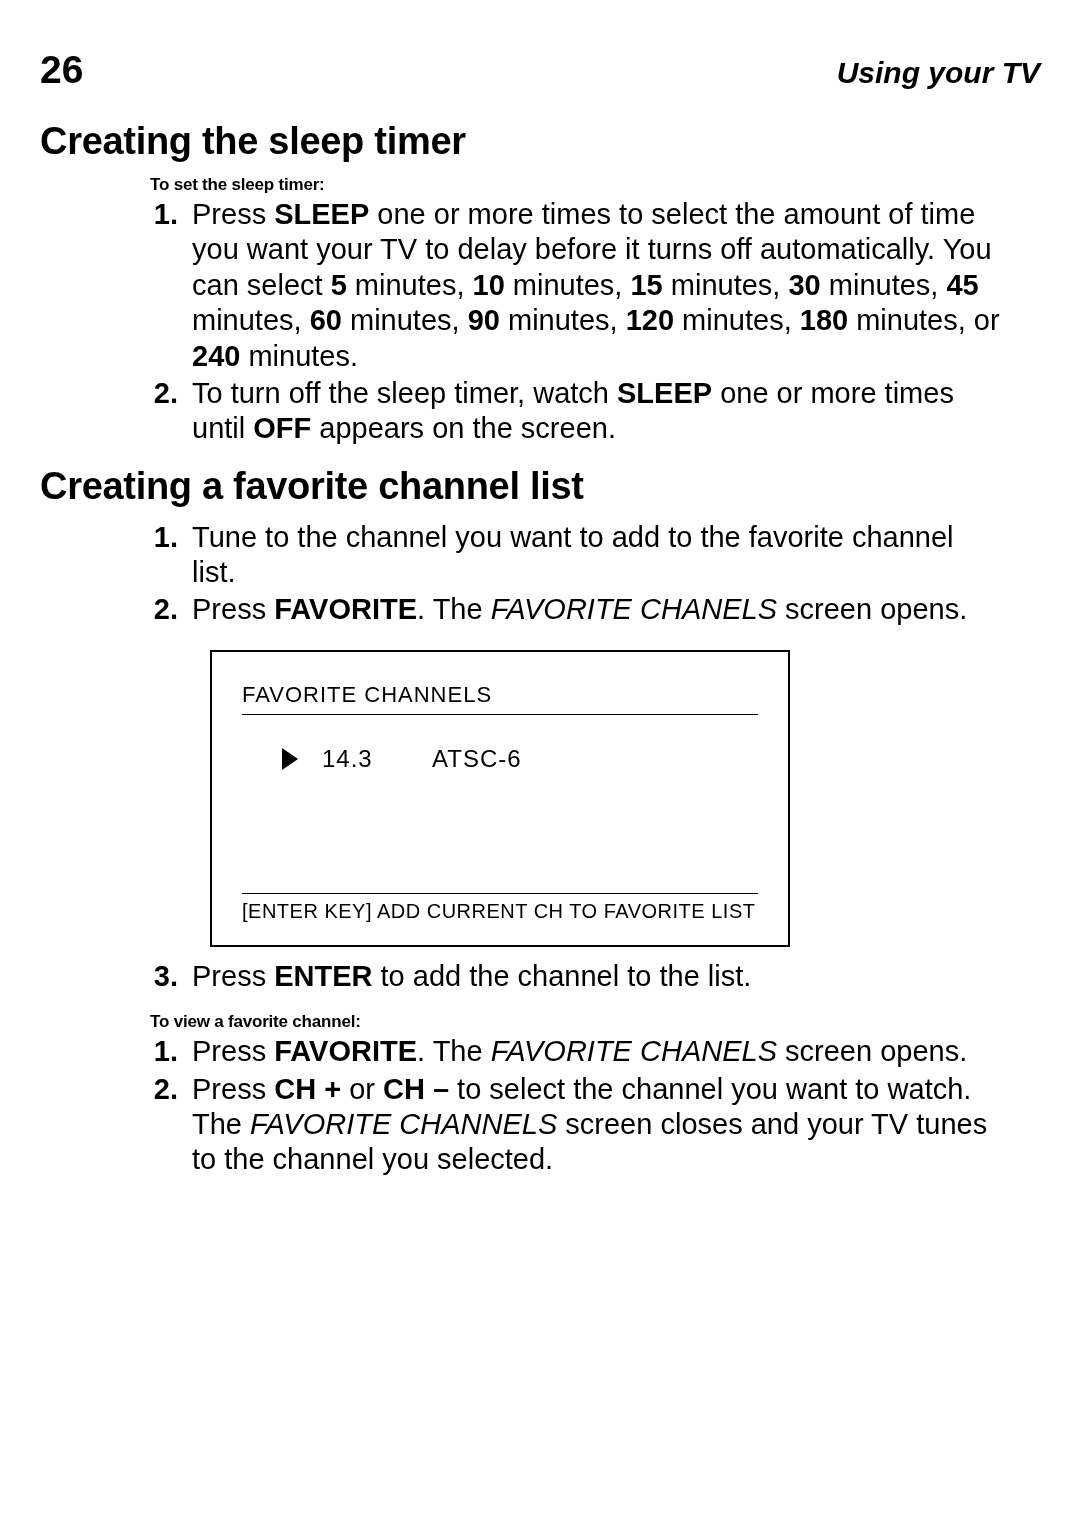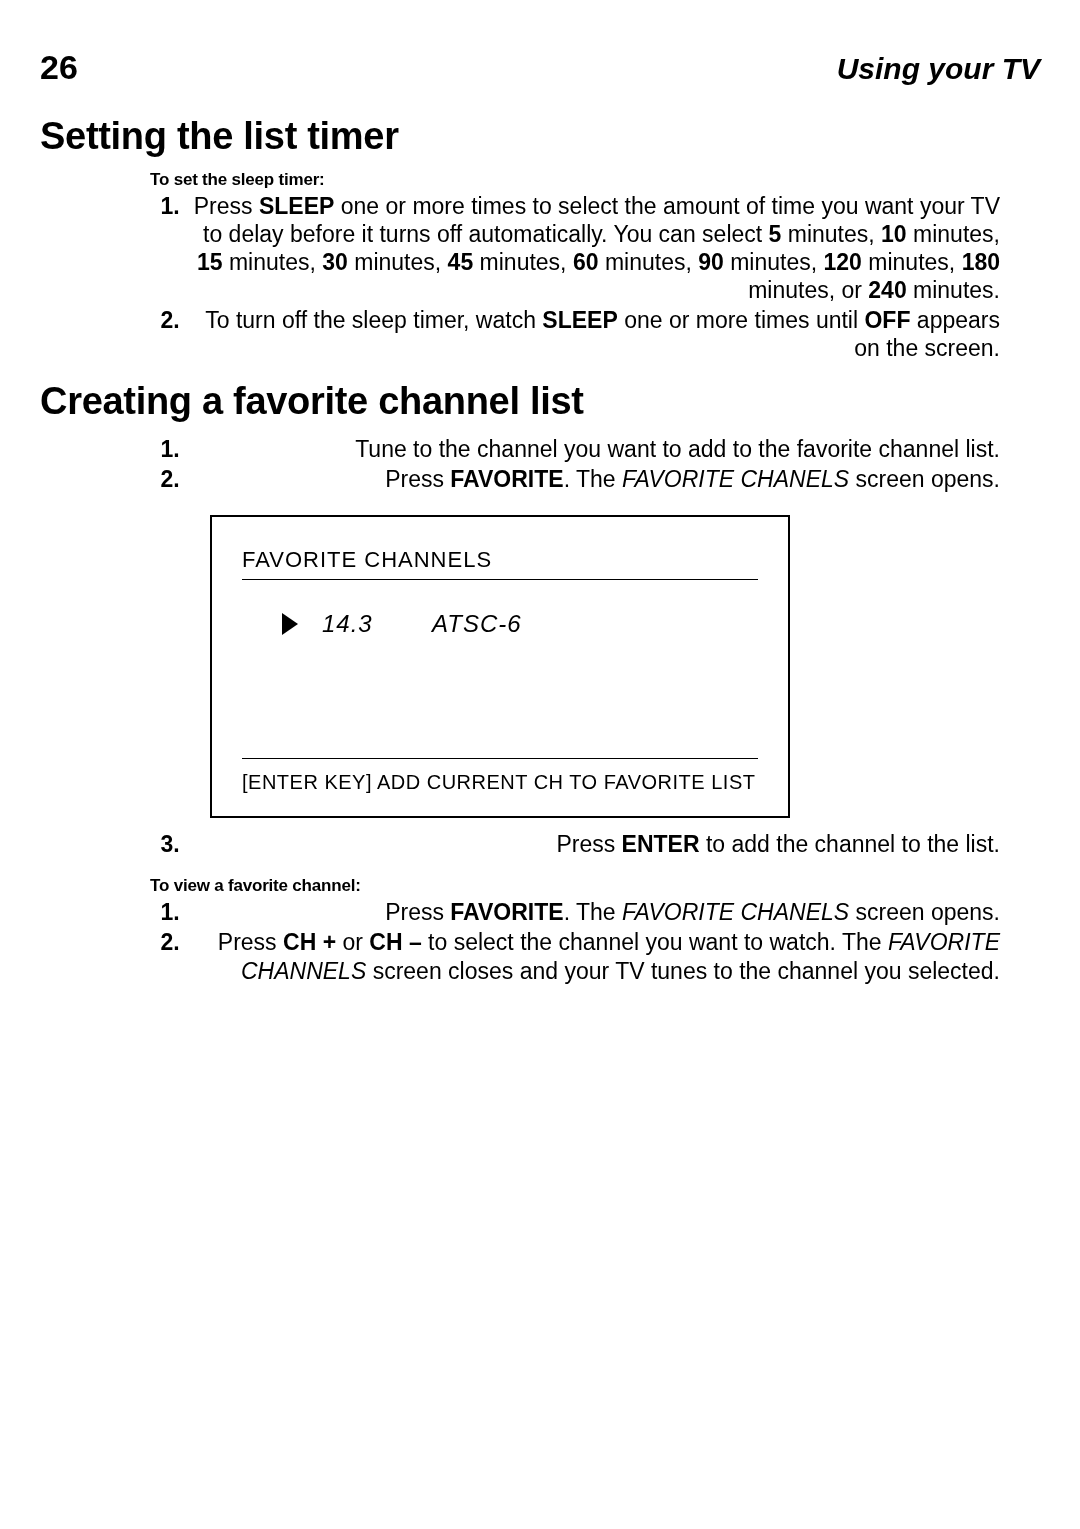--- a/index.html
+++ b/index.html
@@ -19,21 +19,21 @@
     box-sizing: border-box;
     padding: 48px 40px 40px 40px;
   }
   .header-row {
     display: flex;
     justify-content: space-between;
     align-items: baseline;
     margin-bottom: 28px;
   }
   .page-number {
-    font-size: 34px;
+    font-size: 39px;
     font-weight: 700;
   }
   .running-head {
     font-size: 30px;
     font-style: italic;
     font-weight: bold;
   }
   h1.section {
     font-size: 38px;
     font-weight: 700;
@@ -48,25 +48,24 @@
     font-size: 17px;
     font-weight: 700;
     margin: 6px 0 2px 0;
     letter-spacing: -0.2px;
   }
   ol.steps {
     margin: 0 0 18px 0;
     padding-left: 36px;
   }
   ol.steps > li {
-    font-size: 23px;
+    font-size: 29px;
     line-height: 1.22;
     padding-left: 6px;
     margin-bottom: 2px;
-    text-align: right;
   }
   ol.steps > li::marker {
     font-weight: 700;
   }
   b { font-weight: 700; }
   i.name { font-style: italic; }
   .screen-box {
     margin: 22px 0 12px 60px;
     width: 580px;
     border: 2px solid #000;
@@ -81,48 +80,47 @@
     border-bottom: 1.5px solid #000;
     margin-bottom: 30px;
   }
   .channel-row {
     display: flex;
     align-items: center;
     padding-left: 40px;
     margin-bottom: 120px;
     font-size: 24px;
     letter-spacing: 1px;
-    font-style: italic;
   }
   .play-triangle {
     width: 0; height: 0;
     border-left: 16px solid #000;
     border-top: 11px solid transparent;
     border-bottom: 11px solid transparent;
     margin-right: 24px;
   }
   .ch-num { width: 110px; }
   .screen-footline {
     border-top: 1.5px solid #000;
-    padding-top: 12px;
+    padding-top: 6px;
     font-size: 20px;
     letter-spacing: 0.5px;
   }
 </style>
 </head>
 <body>
 
 <div class="page">
 
   <div class="header-row">
     <span class="page-number">26</span>
     <span class="running-head">Using your TV</span>
   </div>
 
-  <h1 class="section">Setting the list timer</h1>
+  <h1 class="section">Creating the sleep timer</h1>
   <div class="indent-block">
     <div class="subhead">To set the sleep timer:</div>
     <ol class="steps">
       <li>
         <span>Press </span><b>SLEEP</b><span> one or more times to select the amount of time you want your TV to delay before it turns off automatically. You can select </span><b>5</b><span> minutes, </span><b>10</b><span> minutes, </span><b>15</b><span> minutes, </span><b>30</b><span> minutes, </span><b>45</b><span> minutes, </span><b>60</b><span> minutes, </span><b>90</b><span> minutes, </span><b>120</b><span> minutes, </span><b>180</b><span> minutes, or </span><b>240</b><span> minutes.</span>
       </li>
       <li>
         <span>To turn off the sleep timer, watch </span><b>SLEEP</b><span> one or more times until </span><b>OFF</b><span> appears on the screen.</span>
       </li>
     </ol>

